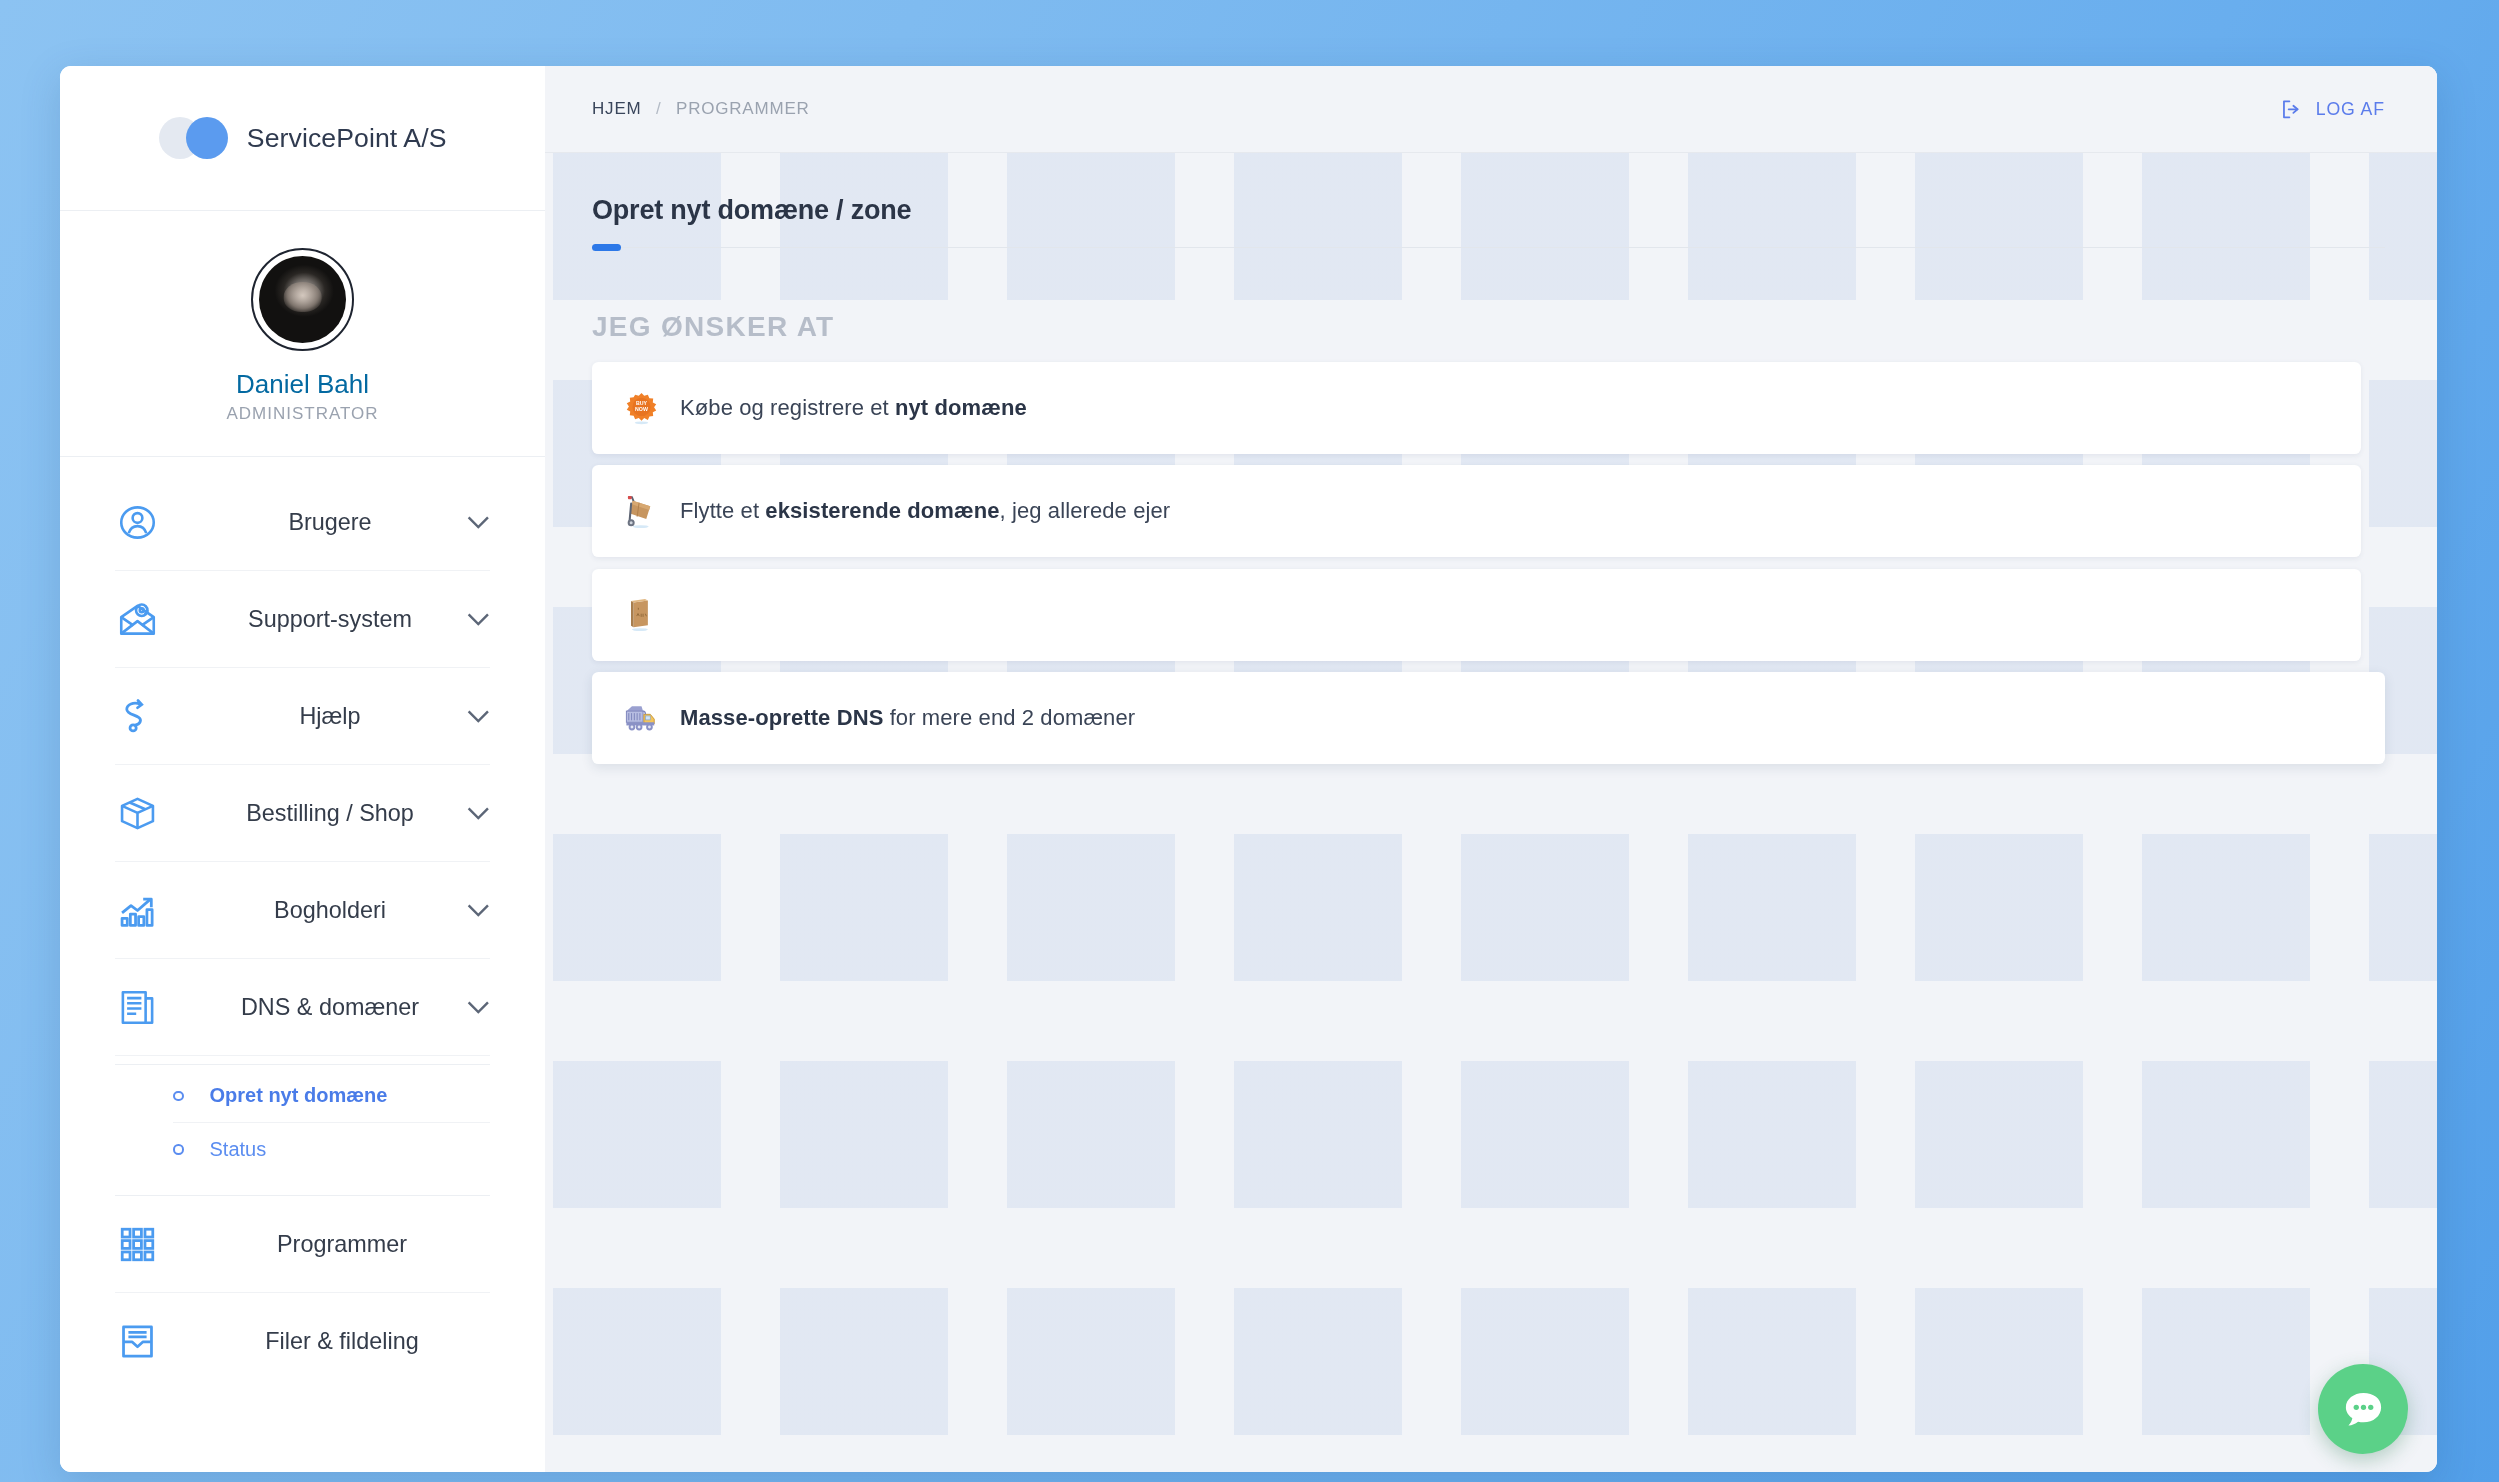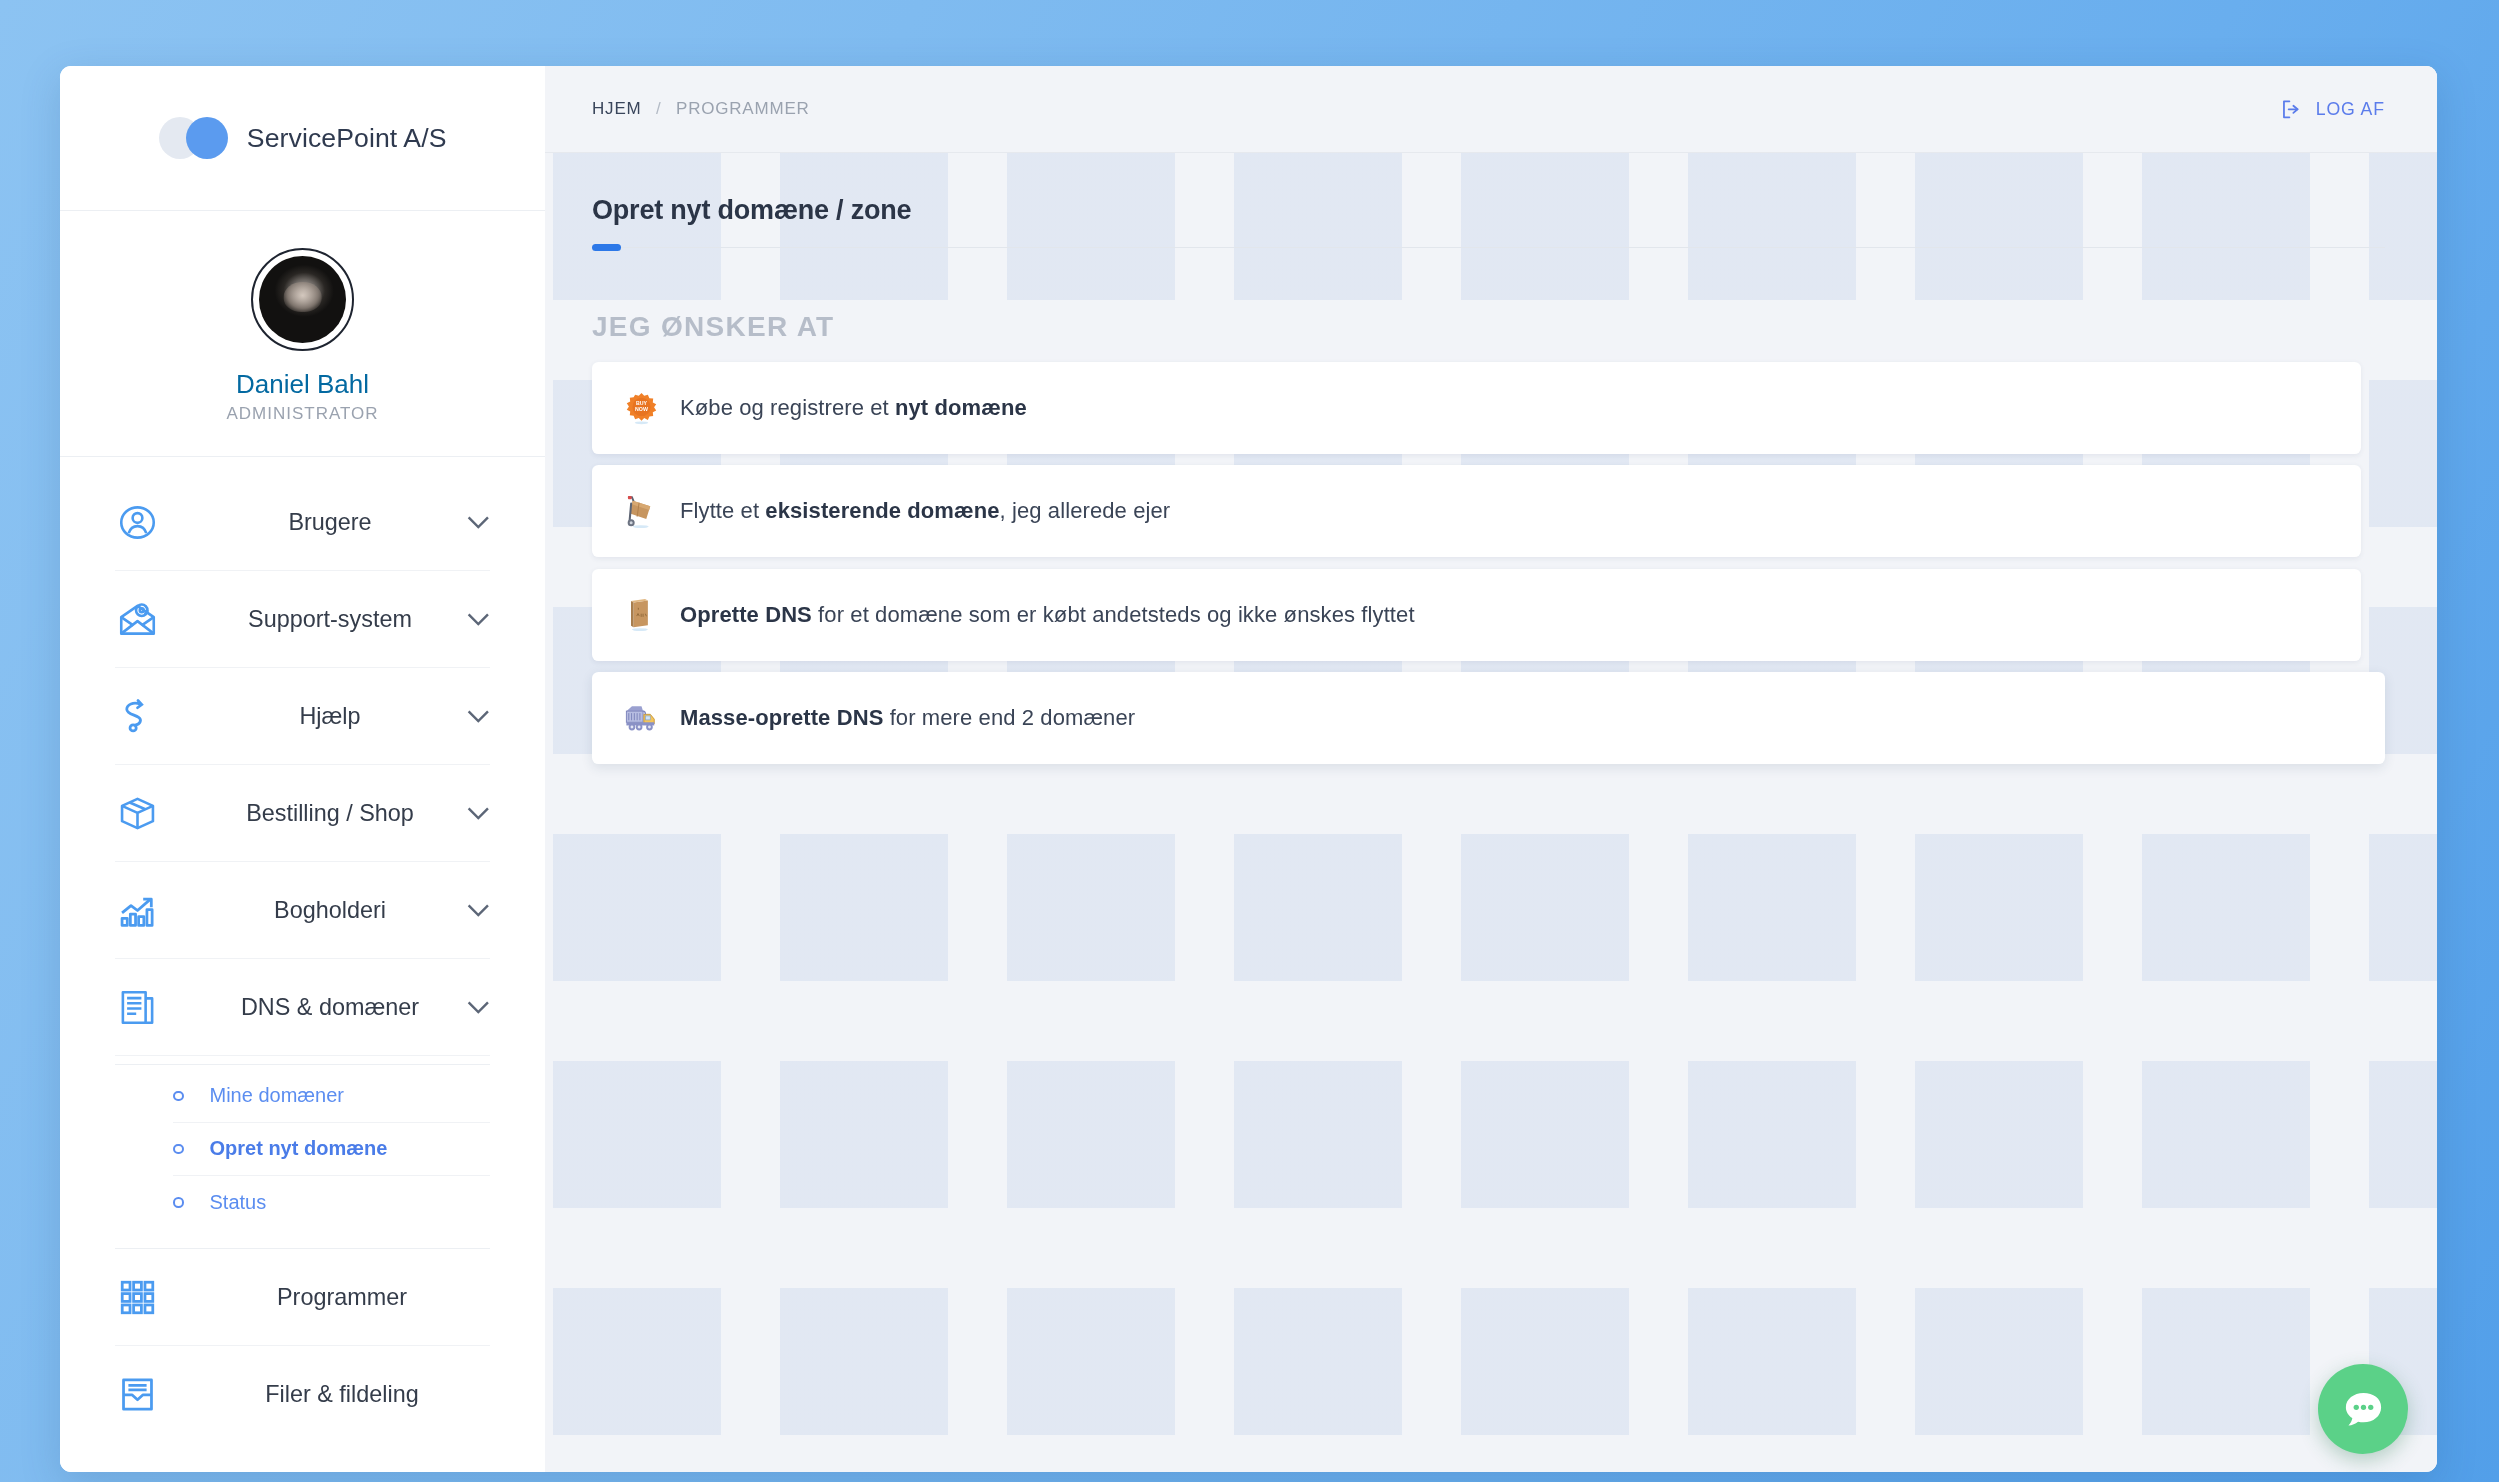--- a/index.html
+++ b/index.html
@@ -422,24 +422,20 @@
         <span class="nav-label">DNS &amp; domæner</span>
         <span class="nav-chev">
           <svg viewBox="0 0 14 9" fill="none" stroke="currentColor" stroke-width="1.5">
               <path d="M1 1.5 7 7.5 13 1.5"></path>
             </svg>
         </span>
       </div>
 
       <div class="subnav-divider"></div>
       <div class="subnav">
-        <div class="subnav-item">
-          <span class="sub-dot"></span>
-          <span>Mine domæner</span>
-        </div>
         <div class="subnav-item active">
           <span class="sub-dot"></span>
           <span>Opret nyt domæne</span>
         </div>
         <div class="subnav-item">
           <span class="sub-dot"></span>
           <span>Status</span>
         </div>
       </div>
       <div class="subnav-divider"></div>
@@ -542,23 +538,20 @@
         <div class="opt-card">
           <span class="opt-ico">
             <svg viewBox="0 0 44 44">
               <path d="M12 7 30 4.5v31L12 38V7Z" fill="#c79660"></path>
               <path d="M12 7 30 4.5l-3.5-2L8.8 5 12 7Z" fill="#e0b782"></path>
               <path d="M8.8 5v31l3.2 2V7L8.8 5Z" fill="#a87e4e"></path>
               <path d="M16 24l1.6-3.2L19.2 24M21.6 21v4M24 21v4M26.8 21l1.4 3.2" stroke="#8a6233" stroke-width="1" fill="none"></path>
               <path d="M18 16v-2.4" stroke="#8a6233" stroke-width="1" fill="none"></path>
               <ellipse cx="20" cy="41" rx="10" ry="1.8" fill="#d6e9f7"></ellipse>
             </svg>
-          </span>
-          <span class="opt-text">
-            <span></span><b>Oprette DNS</b><span> for et domæne som er købt andetsteds og ikke ønskes flyttet</span>
           </span>
         </div>
 
         <div class="opt-card wide">
           <span class="opt-ico">
             <svg viewBox="0 0 44 44">
               <path d="M3 14 10 8h12l2 6H3Z" fill="#9aa0d0"></path>
               <rect x="3" y="14" width="21" height="14" fill="#b7bde2" stroke="#7d84bb" stroke-width="1.2"></rect>
               <path d="M6 16.5v9M9.5 16.5v9M13 16.5v9M16.5 16.5v9M20 16.5v9" stroke="#7d84bb" stroke-width="1.2"></path>
               <path d="M25 18h8l5 6v6H25V18Z" fill="#f5c55a" stroke="#c8983a" stroke-width="1.2"></path>

